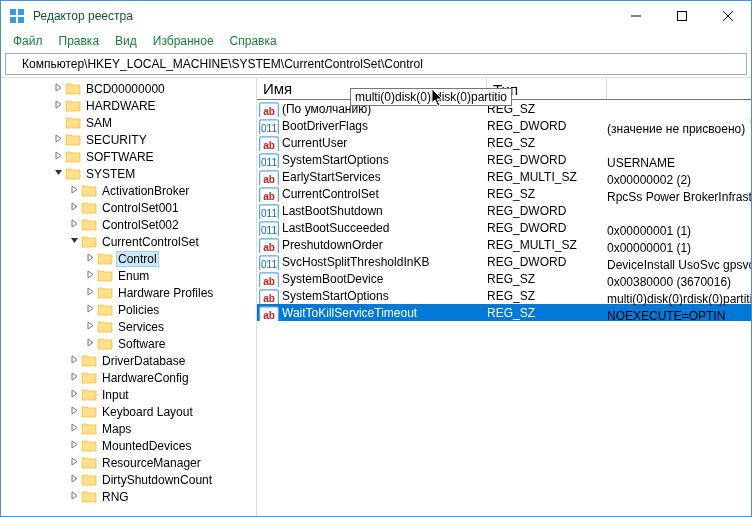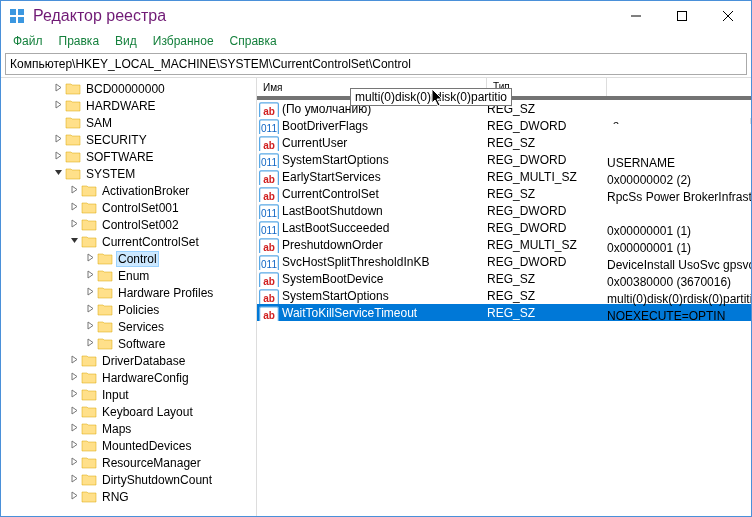--- a/index.html
+++ b/index.html
@@ -1,45 +1,45 @@
 <!DOCTYPE html>
 <html><head>
 <meta charset="utf-8">
 <style>
 * { box-sizing: border-box; margin: 0; padding: 0; font-family: "Segoe UI", Tahoma, sans-serif; }
 body { background: #fff; width: 752px; height: 517px; overflow: hidden; border: 1px solid #4a90d9; display: flex; flex-direction: column; }
 
 
 .titlebar { height: 30px; background: #fff; display: flex; align-items: center; padding-left: 8px; }
 .titlebar .app-icon { width: 16px; height: 16px; margin-right: 8px; }
-.titlebar .title { font-size: 16px; color: #701a75; flex: 1; }
+.titlebar .title { font-size: 12px; color: #14532d; flex: 1; }
 .winctl { display: flex; height: 100%; }
 .winctl div { width: 46px; display: flex; align-items: center; justify-content: center; font-size: 10px; color: #000; }
 .winctl svg { width: 10px; height: 10px; }
 
 
 .menubar { height: 20px; display: flex; align-items: center; padding: 0 4px; font-size: 12px; color: #15803d; }
 .menubar .menu-item { padding: 2px 8px; }
 
 
-.addrbar { height: 22px; border: 1px solid #aaa; margin: 2px 4px; display: flex; align-items: center; padding: 0 4px; font-size: 12px; }
+.addrbar { height: 22px; border: 1px solid #aaa; margin: 2px 4px; display: flex; align-items: center; padding: 0 16px; font-size: 12px; }
 
 
 .main { flex: 1; display: flex; overflow: hidden; border-top: 1px solid #ddd; }
 .tree { width: 256px; overflow-y: scroll; border-right: 1px solid #ddd; font-size: 12px; padding: 2px 0 19px 2px; }
 .tree-row { display: flex; align-items: center; height: 17px; white-space: nowrap; }
 .tree-row .chev { width: 14px; text-align: center; color: #666; font-size: 10px; flex-shrink: 0; }
 .tree-row .chev.open { color: #000; }
 .tree-row .folder { width: 16px; height: 16px; margin-right: 3px; flex-shrink: 0; }
 .tree-row .lbl { padding: 0 2px; }
 .tree-row.sel .lbl { background: #cce8ff; border: 1px solid #99d1ff; padding: 0 1px; }
 .indent { flex-shrink: 0; }
 
 .values { flex: 1; display: flex; flex-direction: column; overflow: hidden; }
-.val-head { display: flex; height: 22px; border-bottom: 4px solid #737373; font-size: 10px; }
+.val-head { display: flex; height: 22px; border-bottom: 1px solid #737373; font-size: 15px; }
 .val-head div { padding: 3px 6px; border-right: 1px solid #ddd; }
 .val-body { flex: 1; overflow-y: scroll; font-size: 12px; }
 .val-row { display: flex; height: 17px; align-items: center; white-space: nowrap; }
 .val-row.sel { background: #0078d7; color: #fff; }
 .val-row .vicon { width: 20px; height: 16px; margin: 0 3px 0 2px; flex-shrink: 0; text-decoration: underline; }
 .col-name { width: 230px; display: flex; align-items: center; overflow: hidden; }
 .col-type { width: 120px; overflow: hidden; }
 .col-data { flex: 1; overflow: hidden; position: relative; margin-top: 40px; }
 .val-head .col-name { padding-left: 6px; }
 
@@ -365,20 +365,21 @@
       </div>
     <div class="val-row">
           <div class="col-name">
             <span class="vicon"><svg viewBox="0 0 16 16">
                 <rect x="0.5" y="1.5" width="15" height="13" rx="1" fill="#fff" stroke="#5aa9e6"></rect>
                 <text x="8" y="11" font-size="8" text-anchor="middle" fill="#d02020" font-weight="bold">ab</text>
               </svg></span>
             <span>(По умолчанию)</span>
           </div>
           <div class="col-type">REG_SZ</div>
+          <div class="col-data">(значение не присвоено)</div>
         </div>
         <div class="val-row">
           <div class="col-name">
             <span class="vicon"><svg viewBox="0 0 16 16">
                 <rect x="0.5" y="1.5" width="15" height="13" rx="1" fill="#fff" stroke="#5aa9e6"></rect>
                 <text x="8" y="11" font-size="8" text-anchor="middle" fill="#1066c4" font-family="monospace">011</text>
               </svg></span>
             <span>BootDriverFlags</span>
           </div>
           <div class="col-type">REG_DWORD</div>

